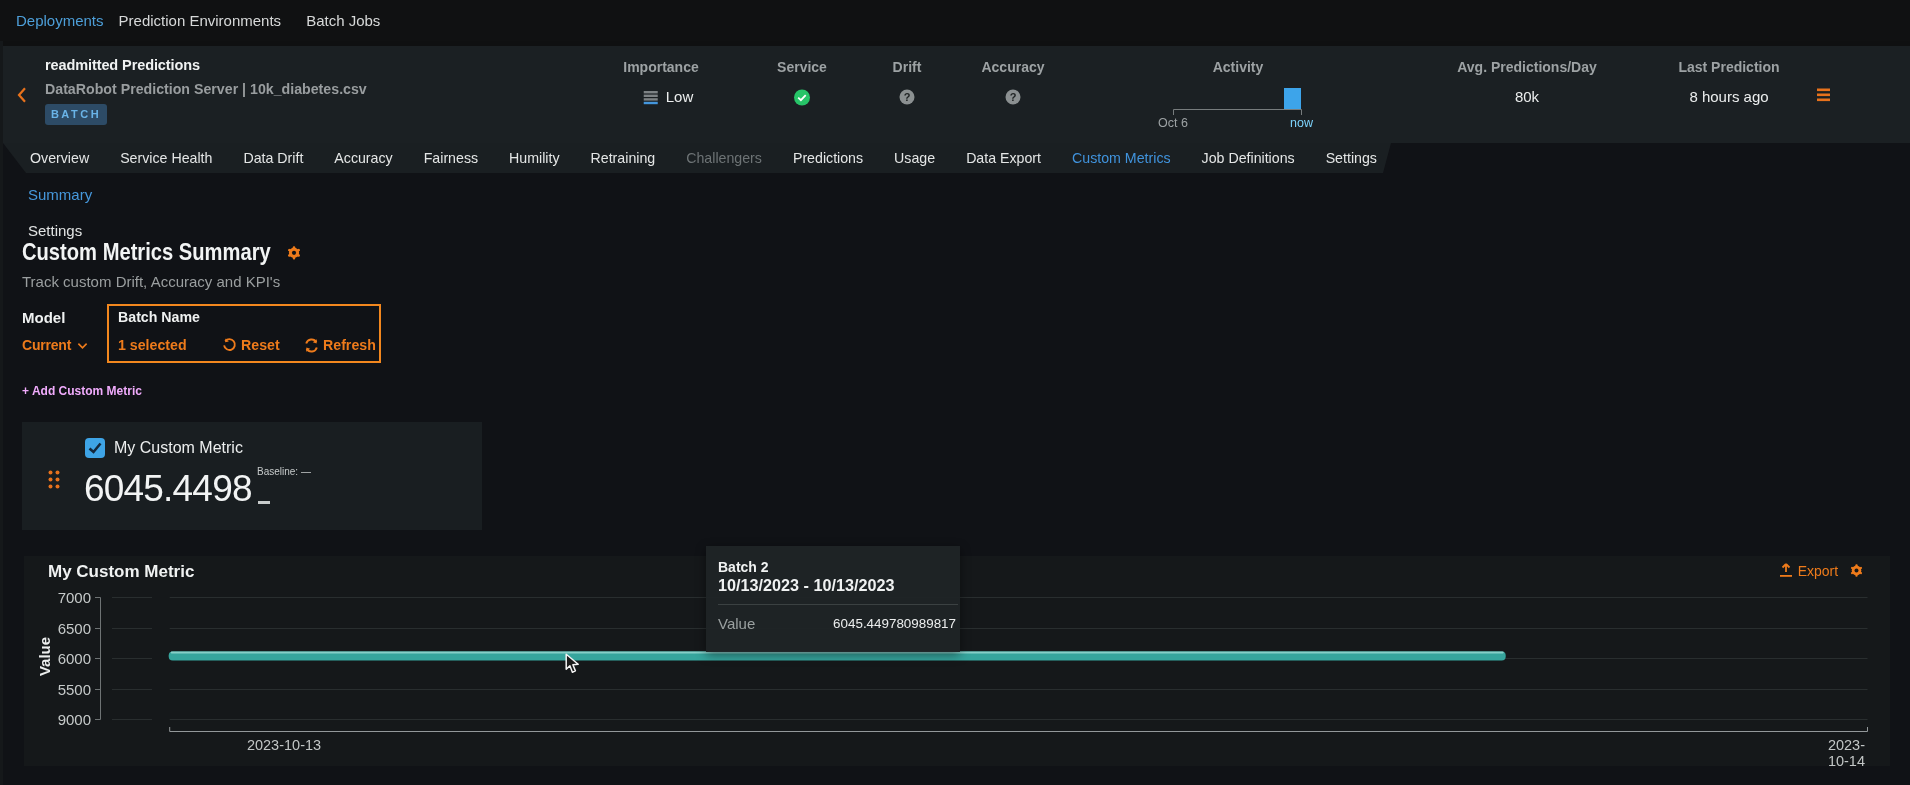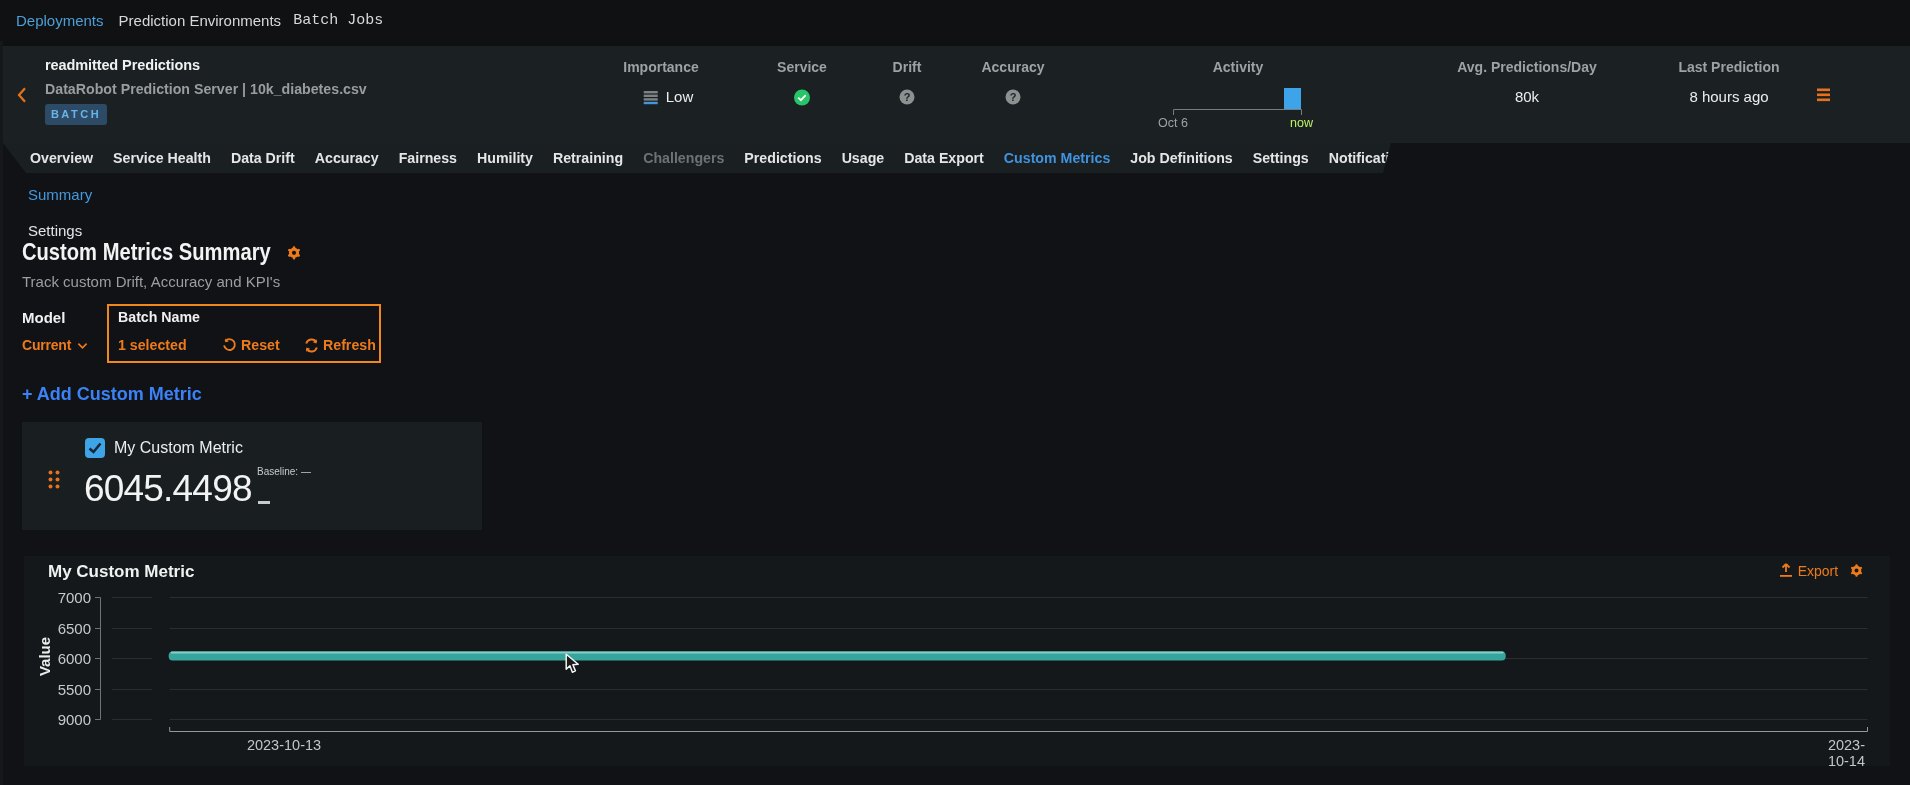--- a/index.html
+++ b/index.html
@@ -10,22 +10,22 @@
 
   
   #topnav { left:0; top:0; width:1910px; height:41px; background:#101112;
     display:flex; align-items:center; font-size:15px; color:#d7d9d9; }
   #leftstrip { left:0; top:41px; width:3px; height:744px; background:#15181a; }
 
   
   #hdr { left:3px; top:46px; width:1907px; height:97px; background:#1b2023; }
   #tabbar { left:3px; top:143px; width:1388px; height:30px; background:#1a1f22;
     clip-path:polygon(0 0, 1388px 0, 1380px 30px, 23px 30px); }
-  .tabs { position:absolute; left:27px; top:0; height:30px; display:flex; gap:20px;
-    align-items:center; font-size:14.2px; font-weight:bold; color:#e4e6e6; white-space:nowrap; }
+  .tabs { position:absolute; left:27px; top:0; height:30px; display:flex; gap:31px;
+    align-items:center; font-size:14.2px; font-weight:normal; color:#e4e6e6; white-space:nowrap; }
   .tabs .dis { color:#6d7375; }
   .tabs .act { color:#4093dd; }
 
     #dtitle { left:45px; top:57px; font-size:14.5px; letter-spacing:-0.1px; font-weight:bold; color:#f0f2f2; }
   #dsub { left:45px; top:81px; font-size:14.2px; font-weight:bold; color:#999d9f; }
   #batch { left:45px; top:104px; width:62px; height:21px; background:#2d4b66;
     border-radius:3px; color:#6ab4e8; font-size:11px; font-weight:bold;
     letter-spacing:2.5px; text-align:center; line-height:21px; }
 
   .statlabel { position:absolute; top:59px; font-size:14px; font-weight:bold;
@@ -39,21 +39,21 @@
 
   #h1 { left:22px; top:238px; font-size:24px; font-weight:bold; color:#f2f4f4; transform:scaleX(0.84); transform-origin:left; }
   #h1sub { left:22px; top:273px; font-size:15px; color:#9b9fa0; }
 
   
   #modlabel { left:22px; top:309px; font-size:15px; font-weight:bold; color:#eff1f1; }
   #modval { left:22px; top:337px; font-size:14px; letter-spacing:-0.2px; font-weight:bold; color:#ee7b1b; }
   #batchbox { left:107px; top:304px; width:274px; height:59px; border:2.5px solid #f2871e; }
   #bnlabel { left:118px; top:309px; font-size:14.2px; font-weight:bold; color:#eff1f1; }
   .orangeitem { position:absolute; top:337px; font-size:14.2px; font-weight:bold; color:#ee7b1b; }
-  #addmetric { left:22px; top:384px; font-size:18px; font-weight:bold; color:#3b82f6; }
+  #addmetric { left:22px; top:384px; font-size:12px; font-weight:bold; color:#f0abfc; }
 
   
   #mcard { left:22px; top:422px; width:460px; height:108px; background:#191e21; }
   #handle { left:26px; top:48px; width:12px; height:20px; }
   #mcheck { position:absolute; left:63px; top:16px; width:20px; height:20px;
     background:#3ea4e6; border-radius:4px; }
   #mlabel { position:absolute; left:92px; top:17px; font-size:16px; color:#eceeee; }
   #mnum { position:absolute; left:62px; top:46px; font-size:37px; color:#f2f4f4; letter-spacing:-0.8px; }
   #mbase { position:absolute; left:235px; top:44px; font-size:10px; color:#c7cbcb; }
   #munder { position:absolute; left:236px; top:79px; width:12px; height:2.5px; background:#c7cbcb; }
@@ -76,21 +76,21 @@
   #tip .k { position:absolute; left:12px; top:69px; font-size:15px; color:#9aa0a0; }
   #tip .v { position:absolute; right:4px; top:70px; font-size:13.4px; color:#eceeee; }
 </style>
 </head>
 <body>
 <div id="stage">
 
   <div id="topnav" class="abs">
     <span style="margin-left:16px;color:#4d9fd9;">Deployments</span>
     <span style="margin-left:15px;">Prediction Environments</span>
-    <span style="margin-left:12px;font-family:Liberation Mono, monospace;">Batch Jobs</span>
+    <span style="margin-left:25px;">Batch Jobs</span>
   </div>
   <div class="abs" style="left:0;top:41px;width:1910px;height:5px;background:#0f1011;"></div>
   <div id="leftstrip" class="abs"></div>
 
   <div id="hdr" class="abs"></div>
   <div id="tabbar" class="abs">
     <div class="tabs">
       <span>Overview</span>
         <span>Service Health</span>
         <span>Data Drift</span>
@@ -145,21 +145,21 @@
       <text x="8" y="12" font-size="11" font-weight="bold" fill="#1e2222" text-anchor="middle">?</text>
     </svg></div>
 
   <div class="statlabel" style="left:1238px;">Activity</div>
 
   <svg class="abs" style="left:1170px;top:85px;" width="150" height="32" viewBox="0 0 150 32">
     <rect x="114" y="3" width="17" height="21" fill="#3da4ea"></rect>
     <path d="M3.5 24.5 H131.5 M3.5 24.5 V30 M131.5 24.5 V30" stroke="#777c7d" stroke-width="1" fill="none"></path>
   </svg>
   <div class="abs" style="left:1158px;top:116px;font-size:12.5px;color:#9da2a4;">Oct 6</div>
-  <div class="abs" style="left:1290px;top:116px;font-size:12.5px;color:#bef264;">now</div>
+  <div class="abs" style="left:1290px;top:116px;font-size:12.5px;color:#7dd3fc;">now</div>
 
   <div class="statlabel" style="left:1527px;">Avg. Predictions/Day</div>
   <div class="statval" style="left:1527px;">80k</div>
   <div class="statlabel" style="left:1729px;">Last Prediction</div>
   <div class="statval" style="left:1729px;">8 hours ago</div>
 
   <svg class="abs" style="left:1817px;top:88px;" width="14" height="15" viewBox="0 0 14 15">
     <rect x="0" y="0.5" width="13" height="2.6" fill="#e8721c"></rect>
     <rect x="0" y="5.5" width="13" height="2.6" fill="#e8721c"></rect>
     <rect x="0" y="10.5" width="13" height="2.6" fill="#e8721c"></rect>
@@ -271,17 +271,24 @@
     <div class="ylab" style="left:7px;top:33px;">7000</div>
     <div class="ylab" style="left:7px;top:64px;">6500</div>
     <div class="ylab" style="left:7px;top:94px;">6000</div>
     <div class="ylab" style="left:7px;top:125px;">5500</div>
     <div class="ylab" style="left:7px;top:155px;">9000</div>
     <div id="valuelab">Value</div>
     <div class="xlab" style="left:260px;top:181px;">2023-10-13</div>
     <div class="xlab" style="left:1768px;top:181px;margin-left:48px;">2023-10-14</div>
   </div>
 
+  <div id="tip" class="abs">
+    <div class="t1">Batch 2</div>
+    <div class="t2">10/13/2023 - 10/13/2023</div>
+    <div class="div"></div>
+    <div class="k">Value</div>
+    <div class="v">6045.449780989817</div>
+  </div>
 
   <svg class="abs" style="left:565px;top:653px;z-index:40;" width="15" height="22" viewBox="0 0 15 22">
     <path d="M1.2 1.2 L1.2 16.2 L4.9 12.7 L7.4 19.2 L10.4 17.9 L7.9 11.7 L13.2 11.3 Z" fill="#1a1a1a" stroke="#f5f5f5" stroke-width="1.5" stroke-linejoin="round"></path>
   </svg>
 </div>
 
 </body></html>

